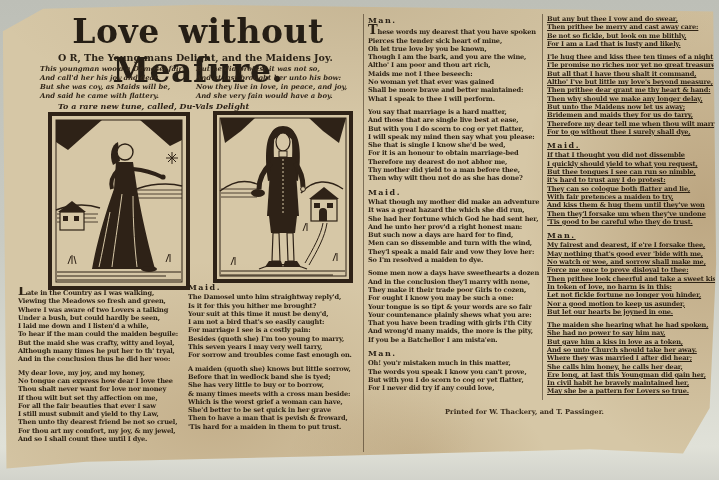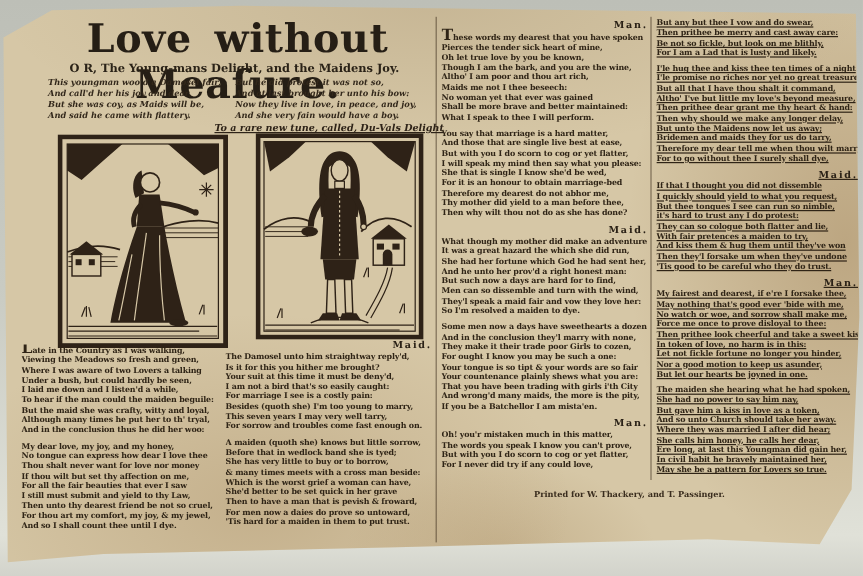--- a/index.html
+++ b/index.html
@@ -14,30 +14,30 @@
       #d6c7a6;
     clip-path:polygon(0.4% 6.5%,6% 1.8%,28% 1%,99.2% 2.4%,99.6% 55%,98.7% 85%,95% 94.5%,82% 93.6%,46% 95%,12% 96.2%,0.9% 97.6%);}
   .ink{color:#2e2318;}
   .title{position:absolute;left:22px;top:12px;width:352px;text-align:center;
     font-size:33px;font-weight:bold;letter-spacing:.5px;word-spacing:7px;color:#251e15;}
   .subtitle{position:absolute;left:58px;top:52px;width:312px;text-align:left;
     font-size:9.5px;font-weight:bold;color:#2a2217;}
   .introverse{position:absolute;font-size:6.9px;line-height:9px;font-style:italic;font-weight:bold;color:#33281b;}
   #introL{left:40px;top:65px;width:152px;}
   #introR{left:196px;top:65px;width:168px;}
-  .tune{position:absolute;left:58px;top:101px;width:312px;text-align:right;
-    font-size:8px;font-style:italic;font-weight:bold;color:#2e2318;text-decoration:underline;}
+  .tune{position:absolute;left:58px;top:101px;width:312px;text-align:left;
+    font-size:8px;font-style:italic;font-weight:bold;color:#2e2318;}
   .woodcut{position:absolute;}
   #wc1{left:48px;top:112px;}
   #wc2{left:213px;top:111px;}
   .col{position:absolute;font-size:6.6px;line-height:8.3px;font-weight:bold;
     color:#2f2416;overflow:hidden;}
   .col .line{white-space:nowrap;letter-spacing:-0.15px;}
   .stanza{margin-bottom:5px;}
-  .speaker{text-align:right;font-size:8px;font-weight:bold;letter-spacing:1.5px;margin:1px 0 2px 0;color:#2a2116;}
+  .speaker{text-align:left;font-size:8px;font-weight:bold;letter-spacing:1.5px;margin:1px 0 2px 0;color:#2a2116;}
   #col1{left:18px;top:287px;width:172px;height:166px;}
   #col1b{left:188px;top:282px;width:172px;height:176px;}
   #col2{left:368px;top:15px;width:172px;height:400px;}
   #col3{left:547px;top:15px;width:168px;height:392px;text-decoration:underline;}
   .dc .line:first-child::first-letter{font-size:13px;font-weight:bold;}
   .vrule{position:absolute;width:1px;background:rgba(52,38,22,.55);}
   #rule1{left:363px;top:14px;height:438px;}
   #rule2{left:542px;top:14px;height:386px;}
   .imprint{position:absolute;left:445px;top:408px;width:270px;
     font-size:6.8px;font-weight:bold;color:#3a2d1e;}
@@ -173,21 +173,20 @@
         <div class="line">For sorrow and troubles come fast enough on.</div>
       </div>
     <div class="stanza">
         <div class="line">A maiden (quoth she) knows but little sorrow,</div>
         <div class="line">Before that in wedlock band she is tyed;</div>
         <div class="line">She has very little to buy or to borrow,</div>
         <div class="line">&amp; many times meets with a cross man beside:</div>
         <div class="line">Which is the worst grief a woman can have,</div>
         <div class="line">She'd better to be set quick in her grave</div>
         <div class="line">Then to have a man that is pevish &amp; froward,</div>
-        <div class="line">For men now a daies do prove so untoward,</div>
         <div class="line">'Tis hard for a maiden in them to put trust.</div>
       </div>
   </div>
 
   <div class="col" id="col2">
     <div class="speaker">Man.</div>
     <div class="stanza dc">
         <div class="line">These words my dearest that you have spoken</div>
         <div class="line">Pierces the tender sick heart of mine,</div>
         <div class="line">Oh let true love by you be known,</div>

